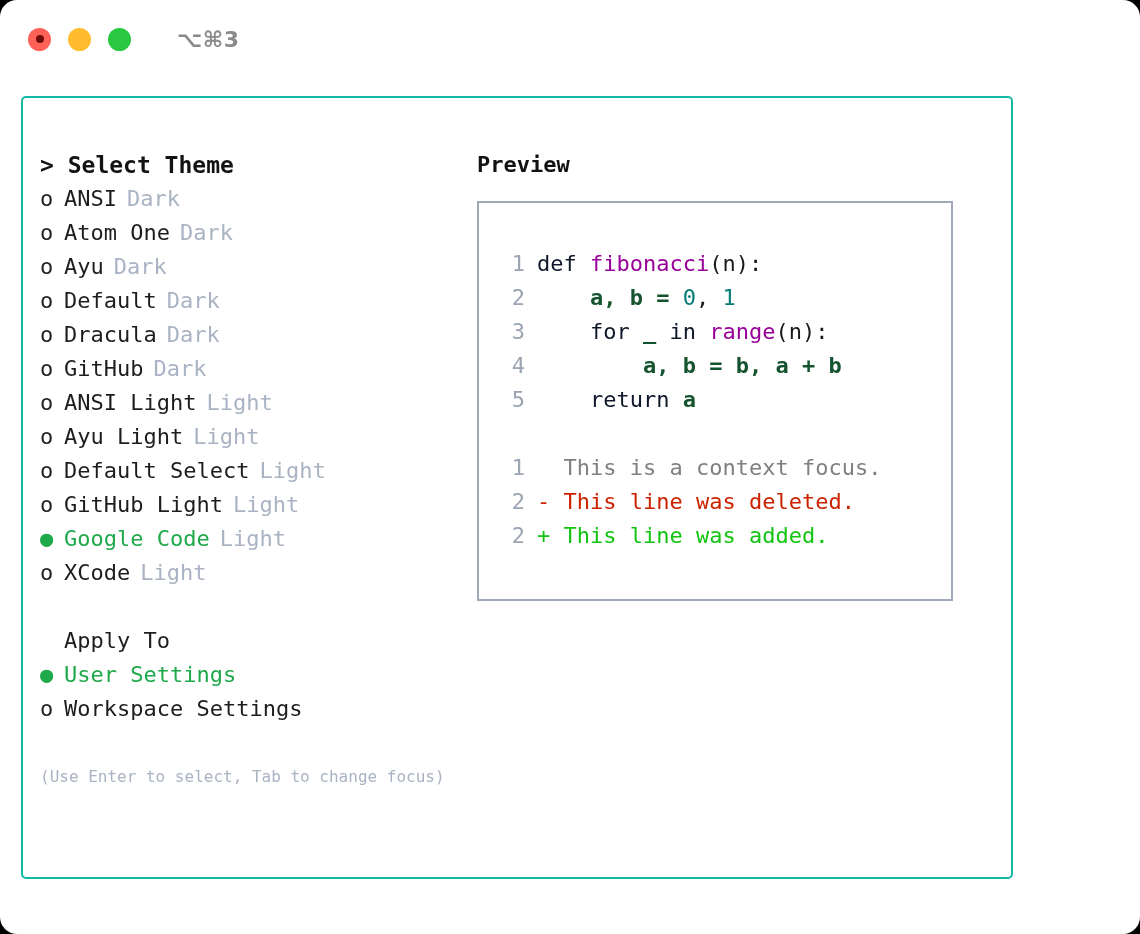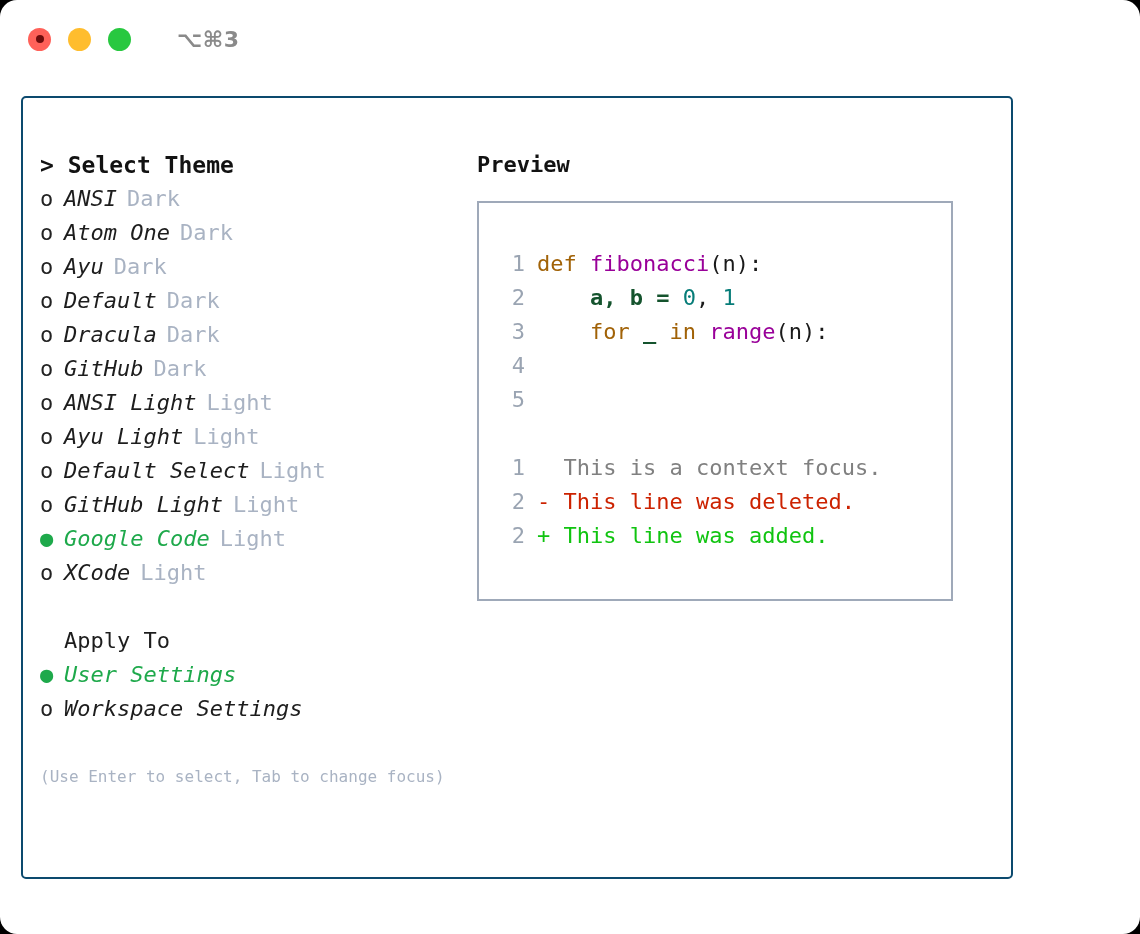--- a/index.html
+++ b/index.html
@@ -72,21 +72,21 @@
     font-family: "DejaVu Sans", "Liberation Sans", sans-serif;
   }
 
   
   .panel {
     position: absolute;
     left: 21px;
     top: 96px;
     width: 992px;
     height: 783px;
-    border: 2px solid #0c4a6e;
+    border: 2px solid #14b8a6;
     border-radius: 5px;
     box-sizing: border-box;
     background: #ffffff;
   }
 
   .columns {
     position: absolute;
     left: 0;
     top: 0;
     width: 100%;
@@ -117,21 +117,21 @@
   }
   .marker {
     width: 24px;
     flex: 0 0 24px;
     color: #222222;
     font-size: 22px;
     line-height: 34px;
     text-align: left;
   }
   .marker.sel { color: #1ea94b; }
-  .row-label { color: #1d1d1d; font-style: italic; }
+  .row-label { color: #1d1d1d; }
   .row.selected .row-label { color: #1ea94b; }
   .row-variant { color: #a9b3c3; margin-left: 10px; }
 
   .section-head {
     display: flex;
     align-items: baseline;
     line-height: 34px;
     height: 34px;
     font-size: 22px;
     color: #1d1d1d;
@@ -175,21 +175,21 @@
   }
   .lineno {
     width: 28px;
     flex: 0 0 28px;
     text-align: right;
     color: #9aa4b2;
     margin-right: 12px;
   }
   .code-text { color: #222222; }
 
-  .tok-kw   { color: #a16207; }
+  .tok-kw   { color: #0f172a; }
   .tok-fn   { color: #990099; }
   .tok-num  { color: #067c78; }
   .tok-pun  { color: #1a1a1a; }
   .tok-id   { color: #14532d; font-weight: bold; }
 
   .diff-gap { height: 34px; }
   .diff-context { color: #808080; }
   .diff-del     { color: #cc2200; }
   .diff-add     { color: #10c410; }
 </style>
@@ -245,22 +245,22 @@
         <div class="hint">(Use Enter to select, Tab to change focus)</div>
       </div>
 
       <div class="col-right">
         <div class="preview-title">Preview</div>
         <div class="preview-box">
           <div id="code-block">
               <div class="code-line"><span class="lineno">1</span><span class="code-text"><span class="tok-kw">def </span><span class="tok-fn">fibonacci</span><span class="tok-pun">(n):</span></span></div>
               <div class="code-line"><span class="lineno">2</span><span class="code-text"><span class="tok-id">    a, b = </span><span class="tok-num">0</span><span class="tok-pun">, </span><span class="tok-num">1</span></span></div>
               <div class="code-line"><span class="lineno">3</span><span class="code-text"><span class="tok-kw">    for</span><span class="tok-id"> _ </span><span class="tok-kw">in</span><span class="tok-id"> </span><span class="tok-fn">range</span><span class="tok-pun">(n):</span></span></div>
-              <div class="code-line"><span class="lineno">4</span></div>
-              <div class="code-line"><span class="lineno">5</span></div>
+              <div class="code-line"><span class="lineno">4</span><span class="code-text"><span class="tok-id">        a, b = b, a + b</span></span></div>
+              <div class="code-line"><span class="lineno">5</span><span class="code-text"><span class="tok-kw">    return</span><span class="tok-id"> a</span></span></div>
             </div>
           <div class="diff-gap"></div>
           <div id="diff-block">
               <div class="code-line"><span class="lineno">1</span><span class="diff-context"> </span><span class="diff-context"> This is a context focus.</span></div>
               <div class="code-line"><span class="lineno">2</span><span class="diff-del">-</span><span class="diff-del"> This line was deleted.</span></div>
               <div class="code-line"><span class="lineno">2</span><span class="diff-add">+</span><span class="diff-add"> This line was added.</span></div>
             </div>
         </div>
       </div>
 

